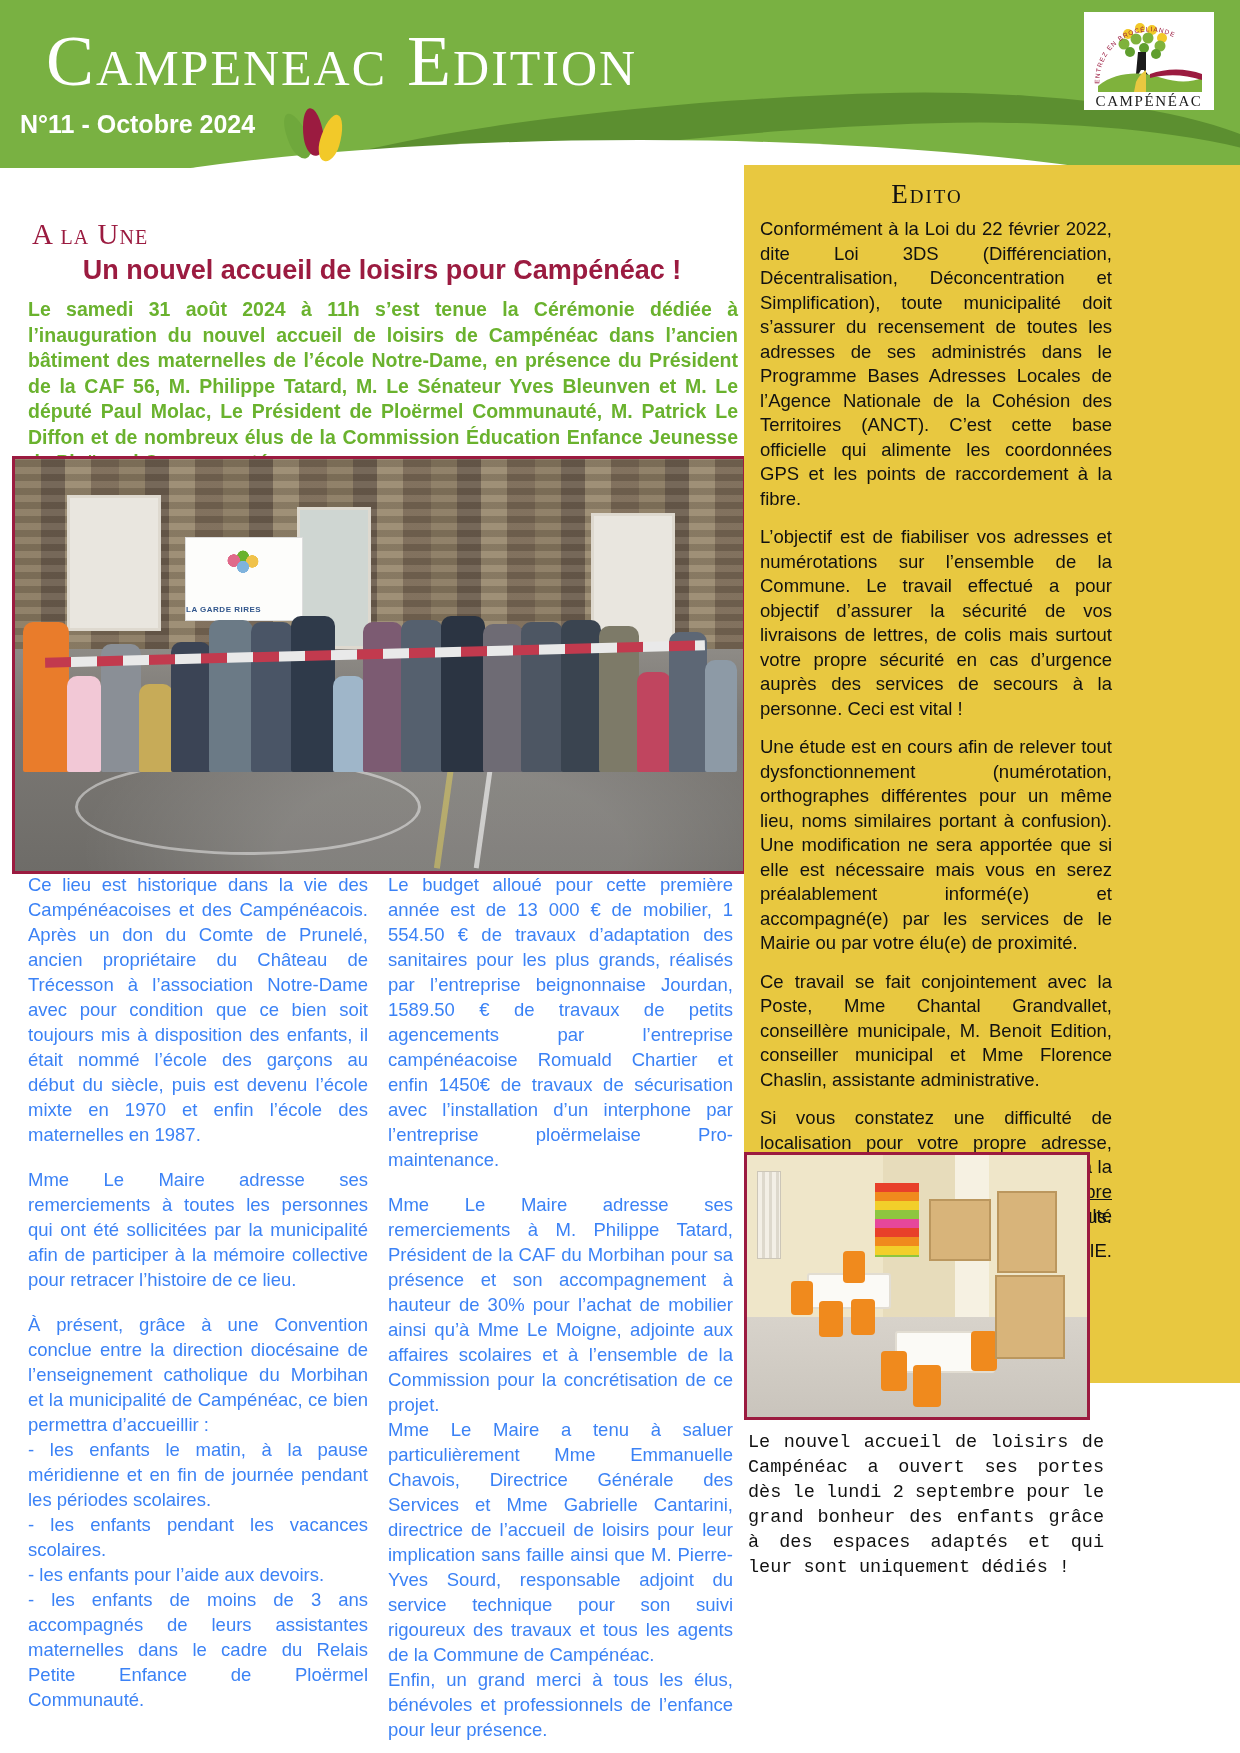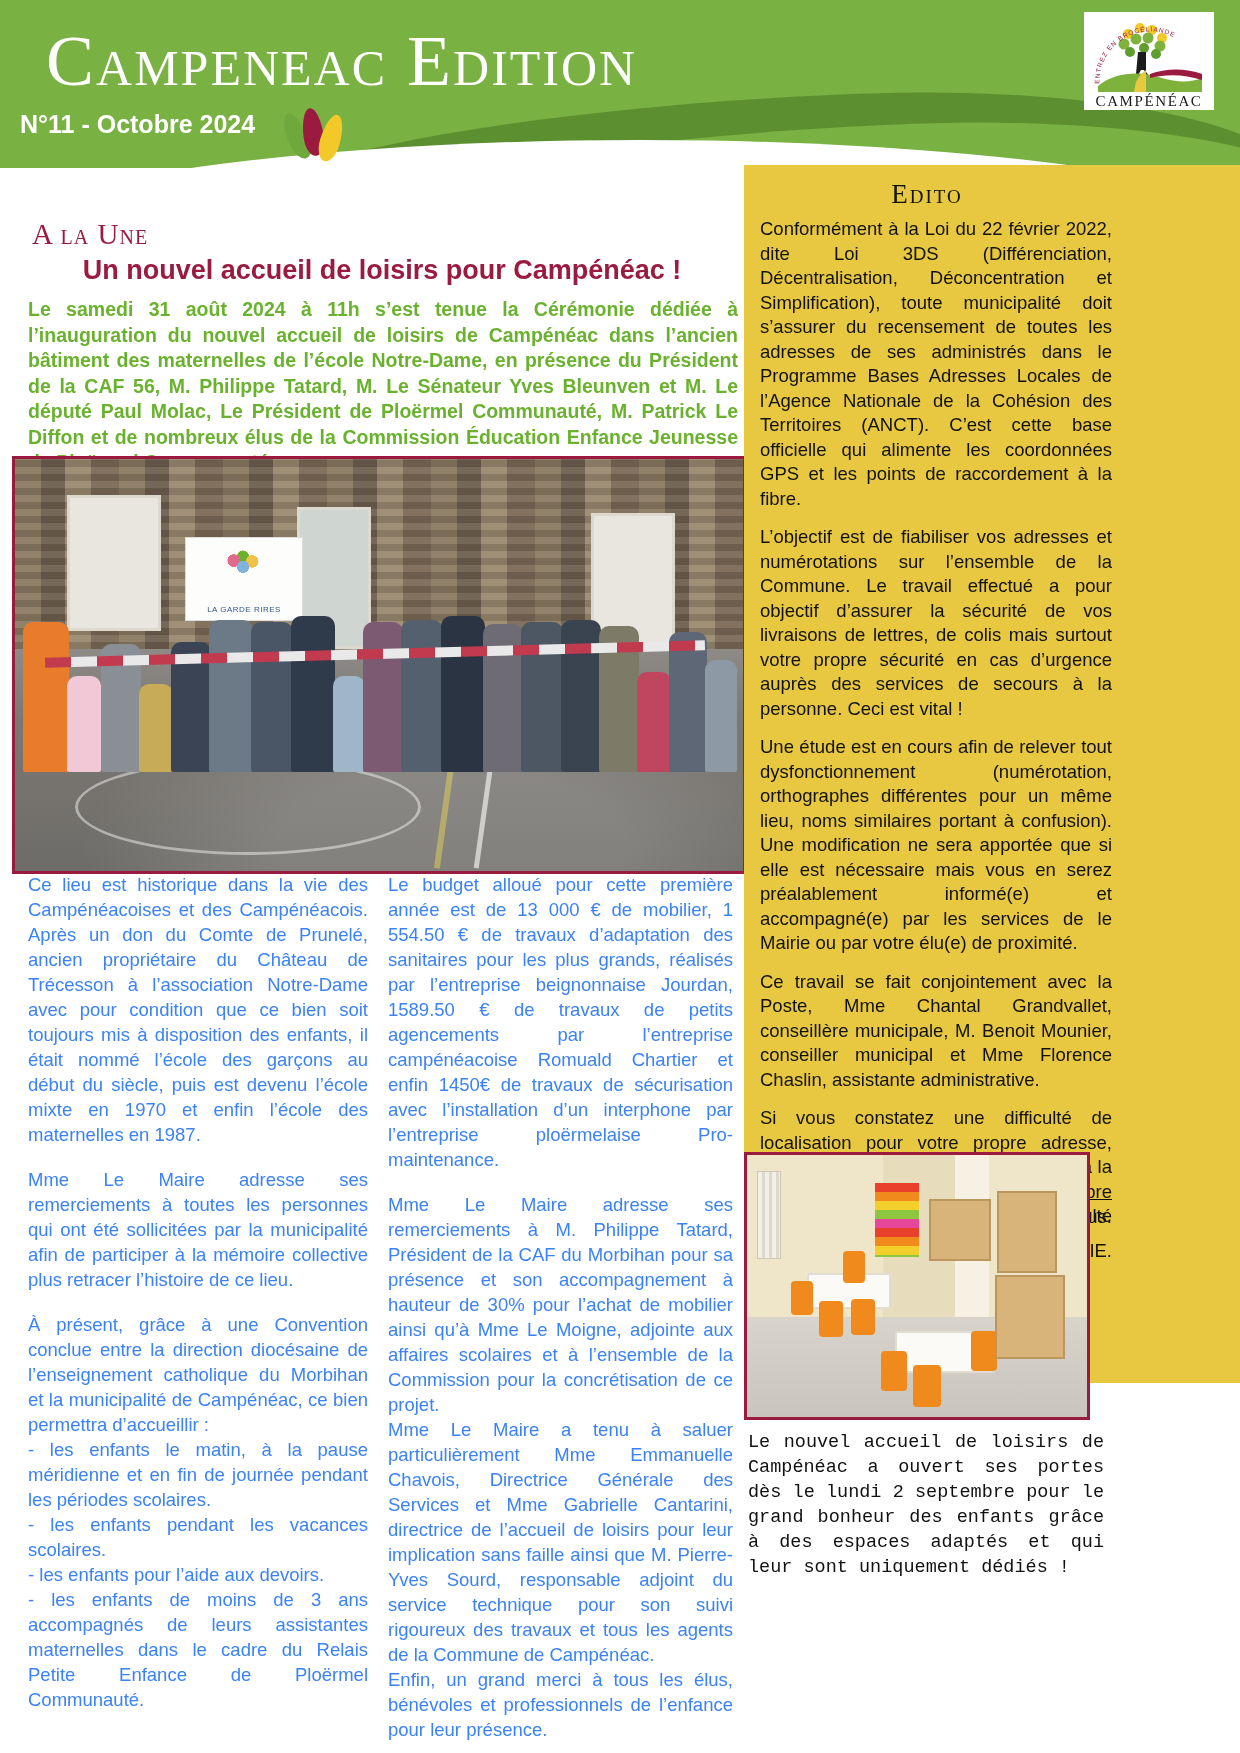--- a/index.html
+++ b/index.html
@@ -93,22 +93,22 @@
   .win{position:absolute;background:#e9e6df;border:3px solid #ded9cf;}
   .w1{left:52px;top:36px;width:88px;height:130px;}
   .w2{left:282px;top:48px;width:68px;height:136px;background:#cfd6d2;}
   .w3{left:576px;top:54px;width:78px;height:128px;}
   .sign{position:absolute;left:170px;top:78px;width:116px;height:82px;background:#fdfdfb;border:1px solid #ddd;}
   .sign-tree{position:absolute;left:34px;top:10px;width:46px;height:42px;
     background:radial-gradient(circle at 50% 45%,#7fb3dd 0 18%,transparent 19%),
                radial-gradient(circle at 30% 30%,#e06a8a 0 14%,transparent 15%),
                radial-gradient(circle at 70% 32%,#f0c24a 0 14%,transparent 15%),
                radial-gradient(circle at 50% 20%,#6ab22e 0 14%,transparent 15%);}
-  .sign-txt{position:absolute;left:0;right:0;bottom:6px;text-align:center;
-    font-size:8px;color:#31568c;font-weight:normal;letter-spacing:.5px;}
+  .sign-txt{position:absolute;left:0;right:0;bottom:6px;text-align:left;
+    font-size:8px;color:#31568c;font-weight:bold;letter-spacing:.5px;}
   .pm-ground{position:absolute;left:0;top:46%;width:100%;height:54%;
     background:linear-gradient(180deg,#8e8b86 0%,#7c7975 30%,#6e6c68 100%);}
   .pm-ground:after{content:"";position:absolute;left:0;top:0;width:100%;height:100%;
     background:radial-gradient(ellipse at 60% 90%,rgba(255,255,255,.14) 0 28%,transparent 60%);}
   .chalk{position:absolute;border:3px solid rgba(255,255,255,.45);border-radius:50%;}
   .chalk1{left:60px;top:300px;width:340px;height:90px;}
   .line-y{position:absolute;left:430px;top:250px;width:6px;height:160px;background:rgba(230,210,90,.5);transform:rotate(8deg);}
   .line-w{position:absolute;left:470px;top:248px;width:5px;height:162px;background:rgba(255,255,255,.6);transform:rotate(8deg);}
   .crowd{position:absolute;left:0;top:128px;width:100%;height:185px;}
   .p{position:absolute;bottom:0;border-radius:10px 10px 2px 2px;}
@@ -261,42 +261,42 @@
     <div class="p" style="left:584px;width:40px;height:146px;background:#7d7a68;"></div>
     <div class="p" style="left:622px;width:34px;height:100px;background:#c0455f;"></div>
     <div class="p" style="left:654px;width:38px;height:140px;background:#5d6775;"></div>
     <div class="p" style="left:690px;width:32px;height:112px;background:#8d9aa6;"></div>
   </div>
   <div class="ribbon"></div>
 </div>
 
 <div class="col col-left">
   <p>Ce lieu est historique dans la vie des Campénéacoises et des Campénéacois. Après un don du Comte de Prunelé, ancien propriétaire du Château de Trécesson à l’association Notre-Dame avec pour condition que ce bien soit toujours mis à disposition des enfants, il était nommé l’école des garçons au début du siècle, puis est devenu l’école mixte en 1970 et enfin l’école des maternelles en 1987.</p>
-  <p>Mme Le Maire adresse ses remerciements à toutes les personnes qui ont été sollicitées par la municipalité afin de participer à la mémoire collective plus retracer l’histoire de ce lieu.</p>
+  <p>Mme Le Maire adresse ses remerciements à toutes les personnes qui ont été sollicitées par la municipalité afin de participer à la mémoire collective pour retracer l’histoire de ce lieu.</p>
   <p class="tight">À présent, grâce à une Convention conclue entre la direction diocésaine de l’enseignement catholique du Morbihan et la municipalité de Campénéac, ce bien permettra d’accueillir :</p>
   <p class="tight">- les enfants le matin, à la pause méridienne et en fin de journée pendant les périodes scolaires.</p>
   <p class="tight">- les enfants pendant les vacances scolaires.</p>
   <p class="tight">- les enfants pour l’aide aux devoirs.</p>
   <p class="tight">- les enfants de moins de 3 ans accompagnés de leurs assistantes maternelles dans le cadre du Relais Petite Enfance de Ploërmel Communauté.</p>
 </div>
 
 <div class="col col-mid">
   <p>Le budget alloué pour cette première année est de 13 000 € de mobilier, 1 554.50 € de travaux d’adaptation des sanitaires pour les plus grands, réalisés par l’entreprise beignonnaise Jourdan, 1589.50 € de travaux de petits agencements par l’entreprise campénéacoise Romuald Chartier et enfin 1450€ de travaux de sécurisation avec l’installation d’un interphone par l’entreprise ploërmelaise Pro-maintenance.</p>
   <p class="tight">Mme Le Maire adresse ses remerciements à M. Philippe Tatard, Président de la CAF du Morbihan pour sa présence et son accompagnement à hauteur de 30% pour l’achat de mobilier ainsi qu’à Mme Le Moigne, adjointe aux affaires scolaires et à l’ensemble de la Commission pour la concrétisation de ce projet.</p>
   <p class="tight">Mme Le Maire a tenu à saluer particulièrement Mme Emmanuelle Chavois, Directrice Générale des Services et Mme Gabrielle Cantarini, directrice de l’accueil de loisirs pour leur implication sans faille ainsi que M. Pierre-Yves Sourd, responsable adjoint du service technique pour son suivi rigoureux des travaux et tous les agents de la Commune de Campénéac.</p>
   <p class="tight">Enfin, un grand merci à tous les élus, bénévoles et professionnels de l’enfance pour leur présence.</p>
 </div>
 
 <div class="edito">
   <div class="edito-title">Edito</div>
   <div class="edito-body">
     <p>Conformément à la Loi du 22 février 2022, dite Loi 3DS (Différenciation, Décentralisation, Déconcentration et Simplification), toute municipalité doit s’assurer du recensement de toutes les adresses de ses administrés dans le Programme Bases Adresses Locales de l’Agence Nationale de la Cohésion des Territoires (ANCT). C’est cette base officielle qui alimente les coordonnées GPS et les points de raccordement à la fibre.</p>
     <p>L’objectif est de fiabiliser vos adresses et numérotations sur l’ensemble de la Commune. Le travail effectué a pour objectif d’assurer la sécurité de vos livraisons de lettres, de colis mais surtout votre propre sécurité en cas d’urgence auprès des services de secours à la personne. Ceci est vital !</p>
     <p>Une étude est en cours afin de relever tout dysfonctionnement (numérotation, orthographes différentes pour un même lieu, noms similaires portant à confusion). Une modification ne sera apportée que si elle est nécessaire mais vous en serez préalablement informé(e) et accompagné(e) par les services de le Mairie ou par votre élu(e) de proximité.</p>
-    <p>Ce travail se fait conjointement avec la Poste, Mme Chantal Grandvallet, conseillère municipale, M. Benoit Mounier, conseiller municipal et Mme Florence Chaslin, assistante administrative.</p>
+    <p>Ce travail se fait conjointement avec la Poste, Mme Chantal Grandvallet, conseillère municipale, M. Benoit Edition, conseiller municipal et Mme Florence Chaslin, assistante administrative.</p>
     <p><span>Si vous constatez une difficulté de localisation pour votre propre adresse, n’hésitez pas à la signaler directement à la Mairie ou par mail </span><span class="u">avant le 15 novembre</span><span> tout en précisant en objet, Difficulté Adressage : mairie@campeneac.fr</span></p>
   </div>
   <div class="edito-sign">
     <div>Bien à vous.</div>
     <div>Hania RENAUDIE.</div>
   </div>
 </div>
 
 <div class="photo-class">
   <div class="cl-wall"></div>

